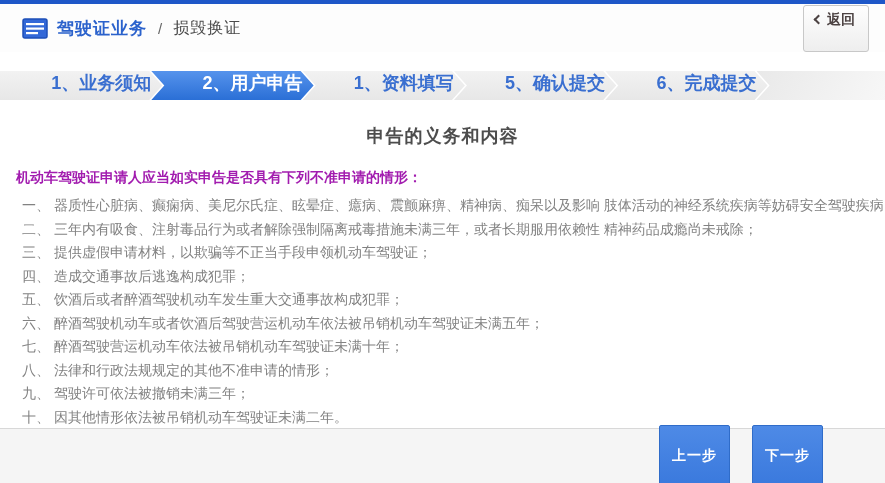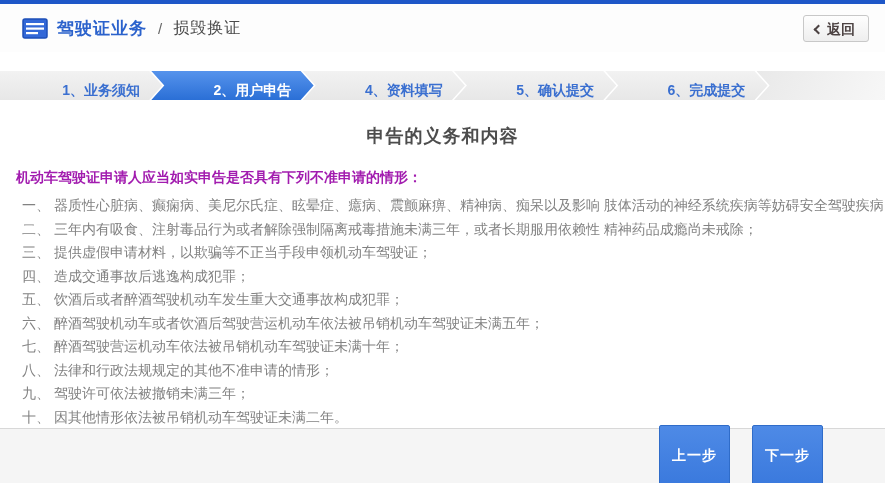--- a/index.html
+++ b/index.html
@@ -25,21 +25,21 @@
   .crumb-icon { width: 26px; height: 21px; display: inline-block; }
   .crumb-root { color: #2b62cc; font-size: 17px; font-weight: bold; letter-spacing: 1px; }
   .crumb-sep  { color: #666; font-size: 15px; margin: 0 2px; }
   .crumb-cur  { color: #4a4a4a; font-size: 16px; letter-spacing: 1px; }
   .spacer { flex: 1; }
   .back-btn {
     display: inline-flex; align-items: center; gap: 5px;
     background: linear-gradient(#fefefe, #eeeeee);
     border: 1px solid #c8c8c8;
     border-radius: 3px;
-    padding: 5px 13px 2px 11px;
+    padding: 5px 13px 22px 11px;
     font-size: 14px; font-weight: bold; color: #4d4343;
     cursor: pointer;
   }
   .back-chevron {
     width: 7px; height: 7px;
     border-left: 2px solid #4d4343;
     border-bottom: 2px solid #4d4343;
     transform: rotate(45deg);
     display: inline-block;
   }
@@ -47,24 +47,24 @@
   
   .stepbar {
     margin-top: 19px;
     height: 29px;
     display: flex;
     background: #ffffff;
     width: 100%;
   }
   .step {
     flex: 1 1 0;
-    display: flex; align-items: flex-end; justify-content: center;
+    display: flex; align-items: flex-start; justify-content: center;
     background: linear-gradient(#f2f2f2, #e7e7e7);
     color: #3a6fd0;
-    font-size: 14px; font-weight: bold;
+    font-size: 18px; font-weight: bold;
     clip-path: polygon(0 0, calc(100% - 13px) 0, 100% 50%, calc(100% - 13px) 100%, 0 100%, 13px 50%);
     margin-left: -11px;
     position: relative;
     cursor: default;
     white-space: nowrap;
     padding-left: 40px;
   }
   .step.first {
     clip-path: polygon(0 0, calc(100% - 13px) 0, 100% 50%, calc(100% - 13px) 100%, 0 100%);
     margin-left: 0;
@@ -177,21 +177,21 @@
 </div>
 
 <div class="stepbar">
   <div class="step first">
       <span>1、业务须知</span>
     </div>
   <div class="step active">
       <span>2、用户申告</span>
     </div>
   <div class="step">
-      <span>4、资料填写</span>
+      <span>1、资料填写</span>
     </div>
   <div class="step">
       <span>5、确认提交</span>
     </div>
   <div class="step">
       <span>6、完成提交</span>
     </div>
   <div class="step-tail"></div>
 </div>
 

